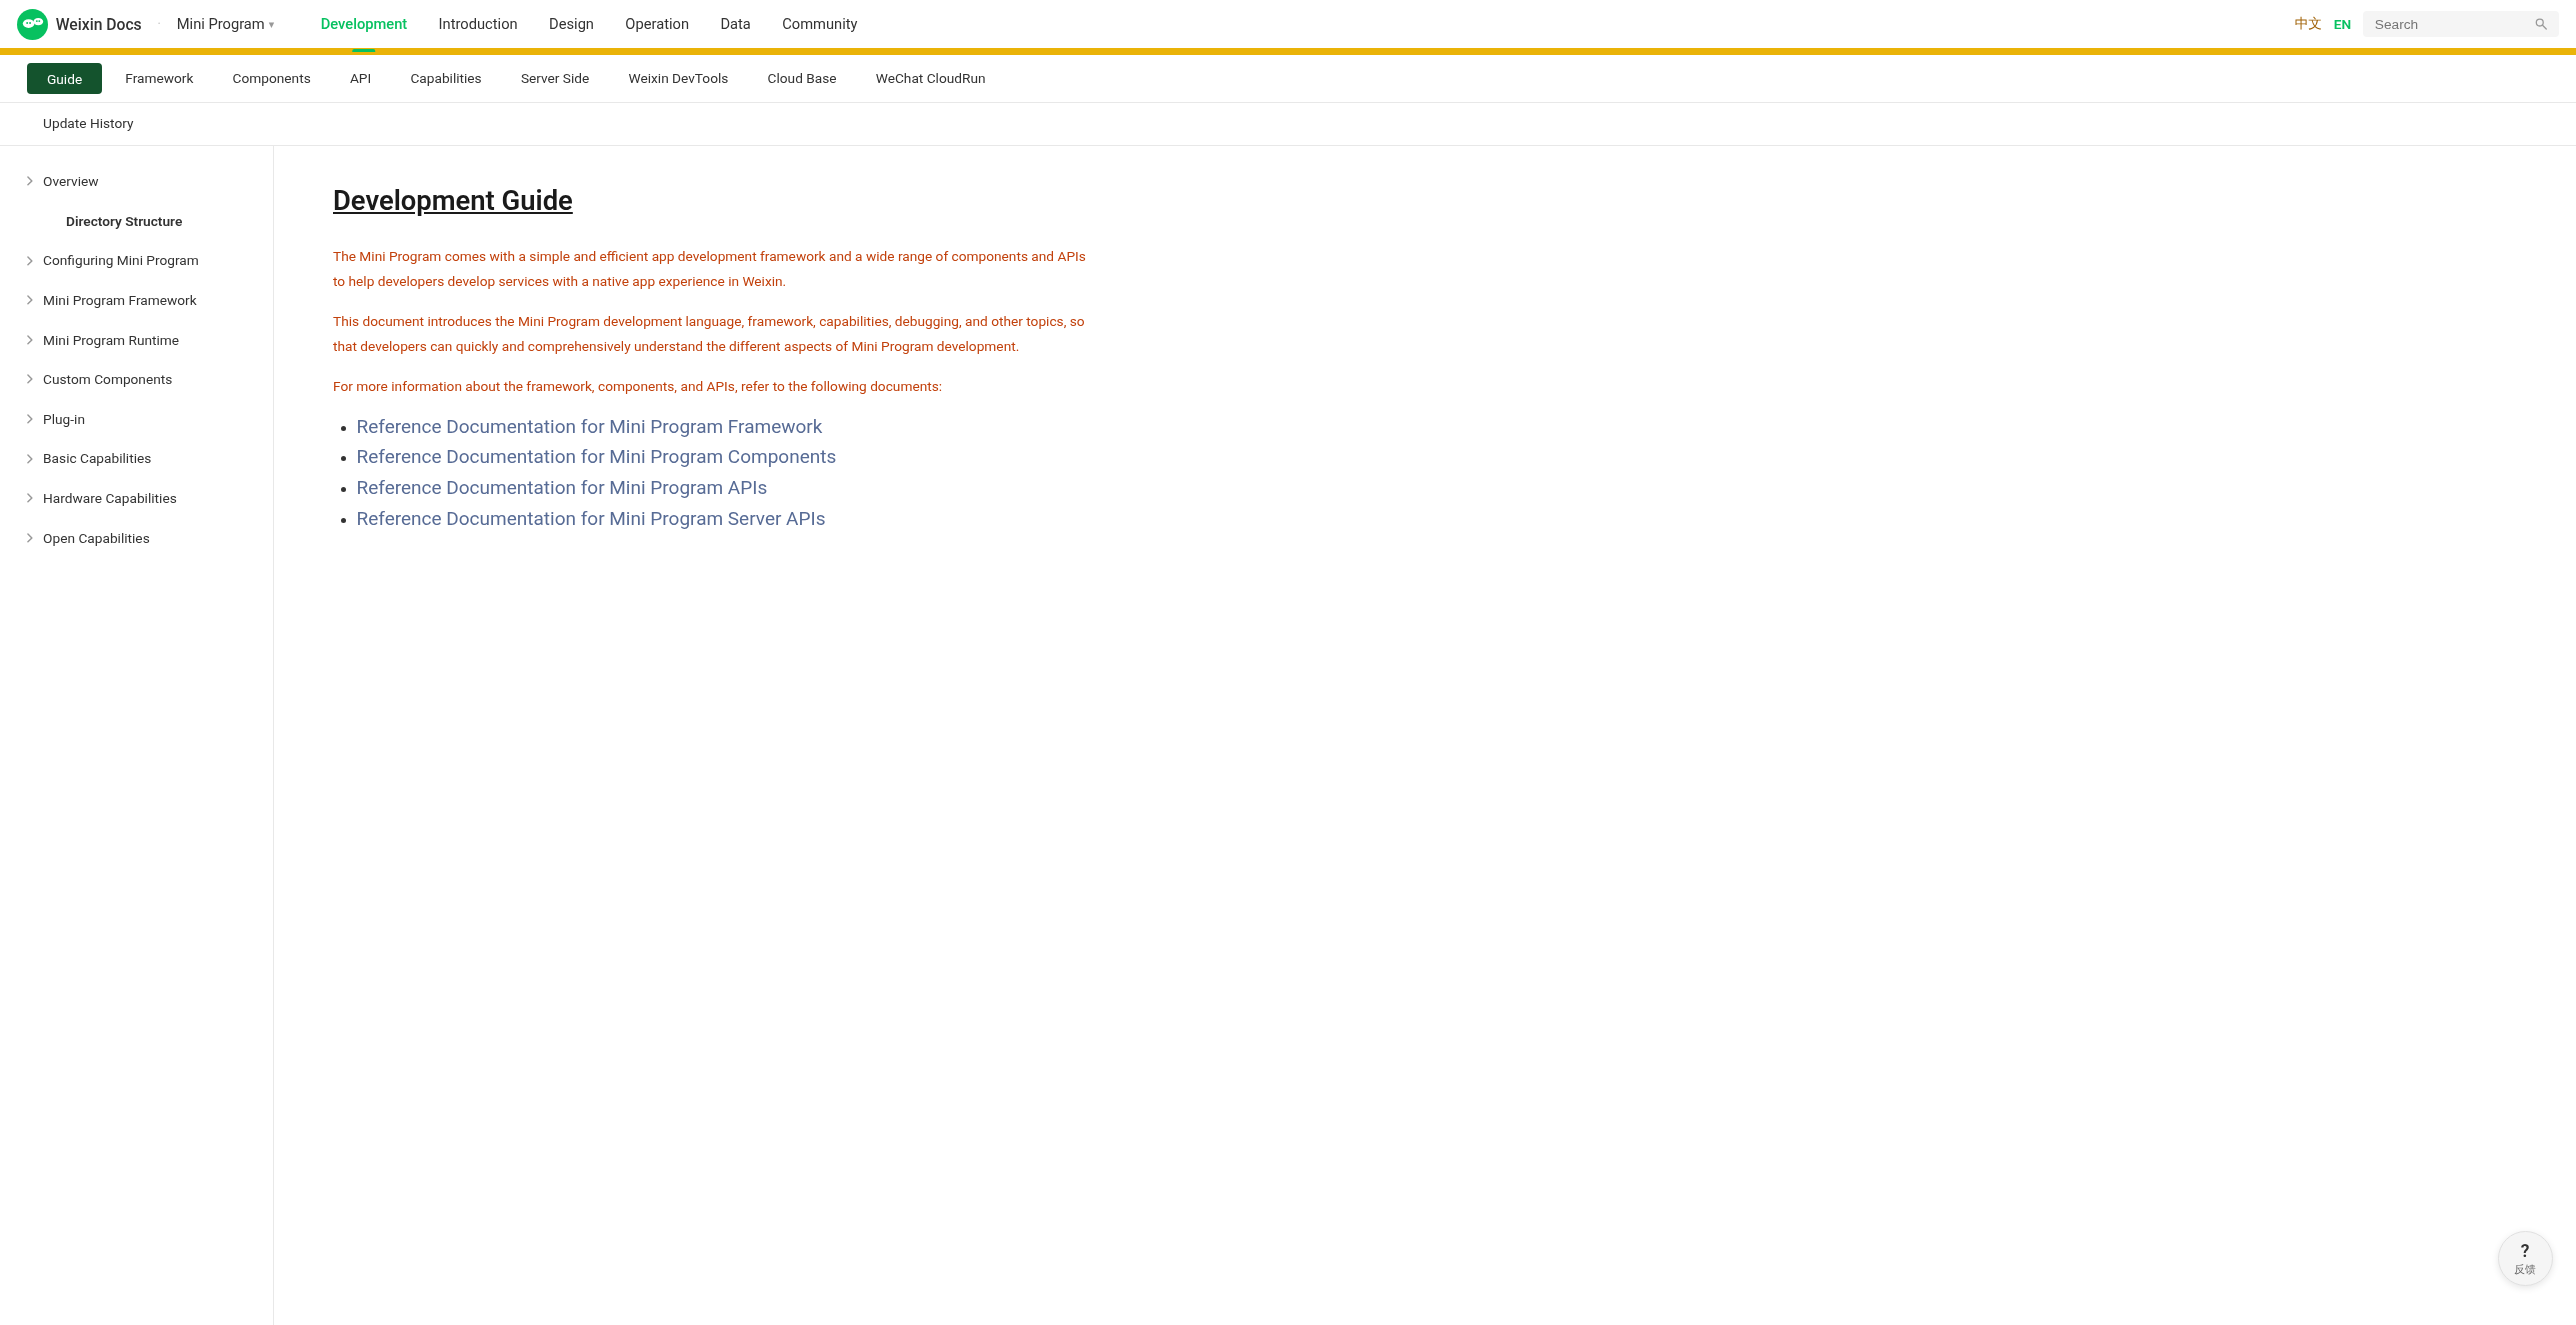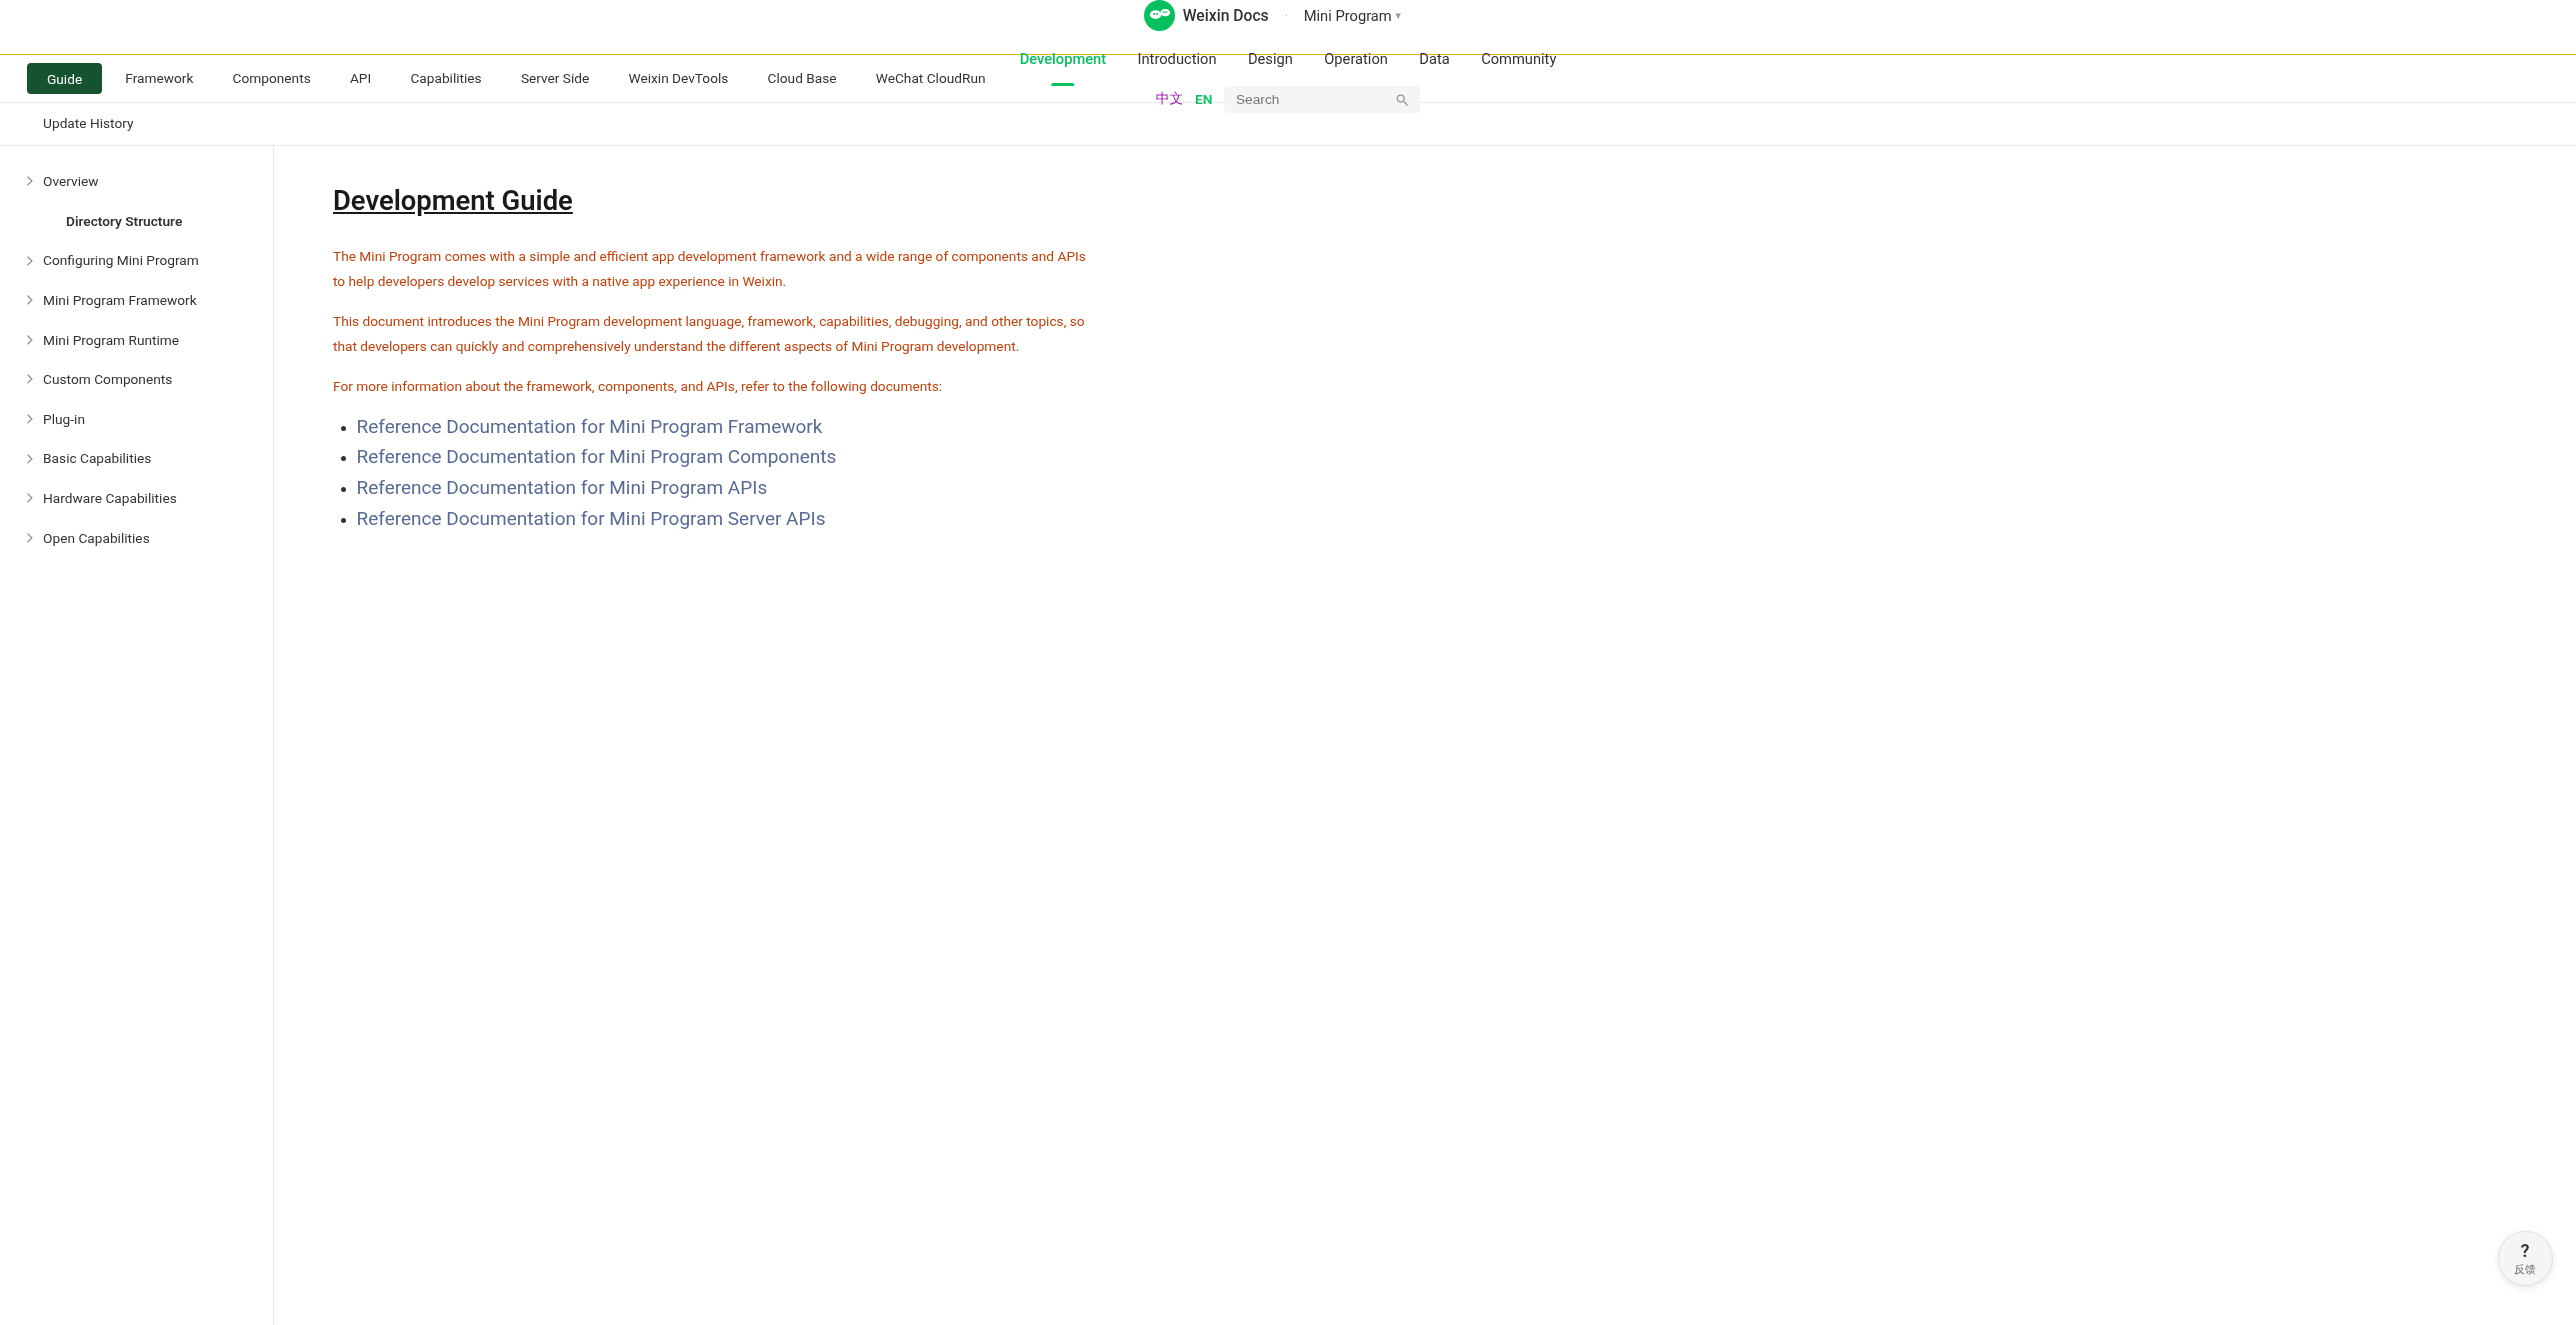--- a/index.html
+++ b/index.html
@@ -4,26 +4,25 @@
   <style>
     * { box-sizing: border-box; margin: 0; padding: 0; }
     body { font-family: -apple-system, BlinkMacSystemFont, 'Segoe UI', Roboto, sans-serif; background: #fff; color: #333; font-size: 14.7px; }
 
     
     .top-nav {
       display: flex;
       align-items: center;
       height: 55px;
       padding: 0 17px;
-      border-bottom: 1px solid #eab308;
+      border-bottom: 7px solid #eab308;
       background: #fff;
       position: sticky;
       top: 0;
       z-index: 100;
-      flex-direction: column;
     }
     .logo-area {
       display: flex;
       align-items: center;
       gap: 7.8px;
       margin-right: 31px;
     }
     .logo-icon {
       width: 31px;
       height: 31px;
@@ -74,21 +73,21 @@
       width: 23.5px;
       height: 2.9px;
       background: #07c160;
       border-radius: 2px 2px 0 0;
     }
     .nav-right {
       display: flex;
       align-items: center;
       gap: 11.8px;
     }
-    .lang-zh { font-size: 13.7px; color: #a21caf; cursor: pointer; }
+    .lang-zh { font-size: 13.7px; color: #a16207; cursor: pointer; }
     .lang-en { font-size: 13.7px; color: #07c160; font-weight: 600; cursor: pointer; }
     .search-bar {
       display: flex;
       align-items: center;
       background: #f5f5f5;
       border-radius: 3.9px;
       padding: 5.9px 11.8px;
       gap: 7.8px;
       width: 196px;
     }

